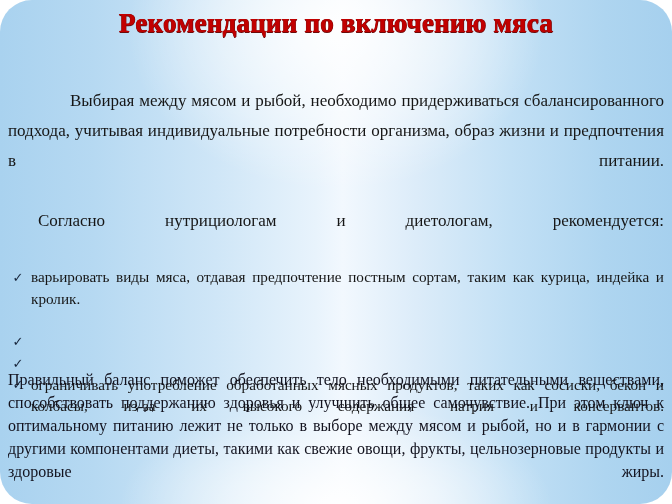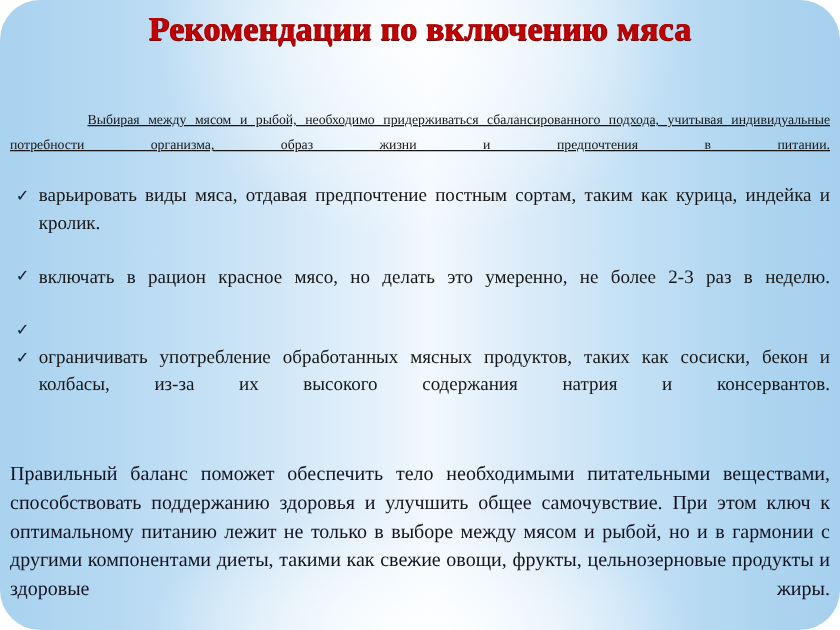--- a/index.html
+++ b/index.html
@@ -65,27 +65,26 @@
 
   
   .body-area {
     position: absolute;
     left: 8px;
     top: 86px;
     width: 656px;
   }
 
   .para {
-    font-size: 11px;
-    line-height: 20px;
+    font-size: 17px;
+    line-height: 30px;
     color: #161616;
     text-align: justify;
     text-justify: inter-word;
     margin: 0;
-    text-decoration: underline;
   }
   .para.indent {
     text-indent: 62px;
   }
   .para.indent-small {
     text-indent: 30px;
   }
 
   ul.check-list {
     list-style: none;
@@ -142,27 +141,28 @@
 <div id="slide">
 
   <div class="title-block">
     <div class="title-line">Рекомендации по включению мяса</div>
   </div>
 
   <div class="body-area">
 
     <p class="para indent">Выбирая между мясом и рыбой, необходимо придерживаться сбалансированного подхода, учитывая индивидуальные потребности организма, образ жизни и предпочтения в питании.</p>
 
+    <p class="para indent-small">Согласно нутрициологам и диетологам, рекомендуется:</p>
 
     <ul class="check-list">
       <li>
         <span class="tick">✓</span><span>варьировать виды мяса, отдавая предпочтение постным сортам, таким как курица, индейка и кролик.</span>
       </li>
       <li>
-        <span class="tick">✓</span><span>включать в рацион красное мясо, но делать это умеренно, не более 2-3 раз в неделю.</span>
+        <span class="tick">✓</span>
       </li>
       <li>
         <span class="tick">✓</span>
       </li>
       <li>
         <span class="tick">✓</span><span>ограничивать употребление обработанных мясных продуктов, таких как сосиски, бекон и колбасы, из-за их высокого содержания натрия и консервантов.</span>
       </li>
     </ul>
 
   </div>

